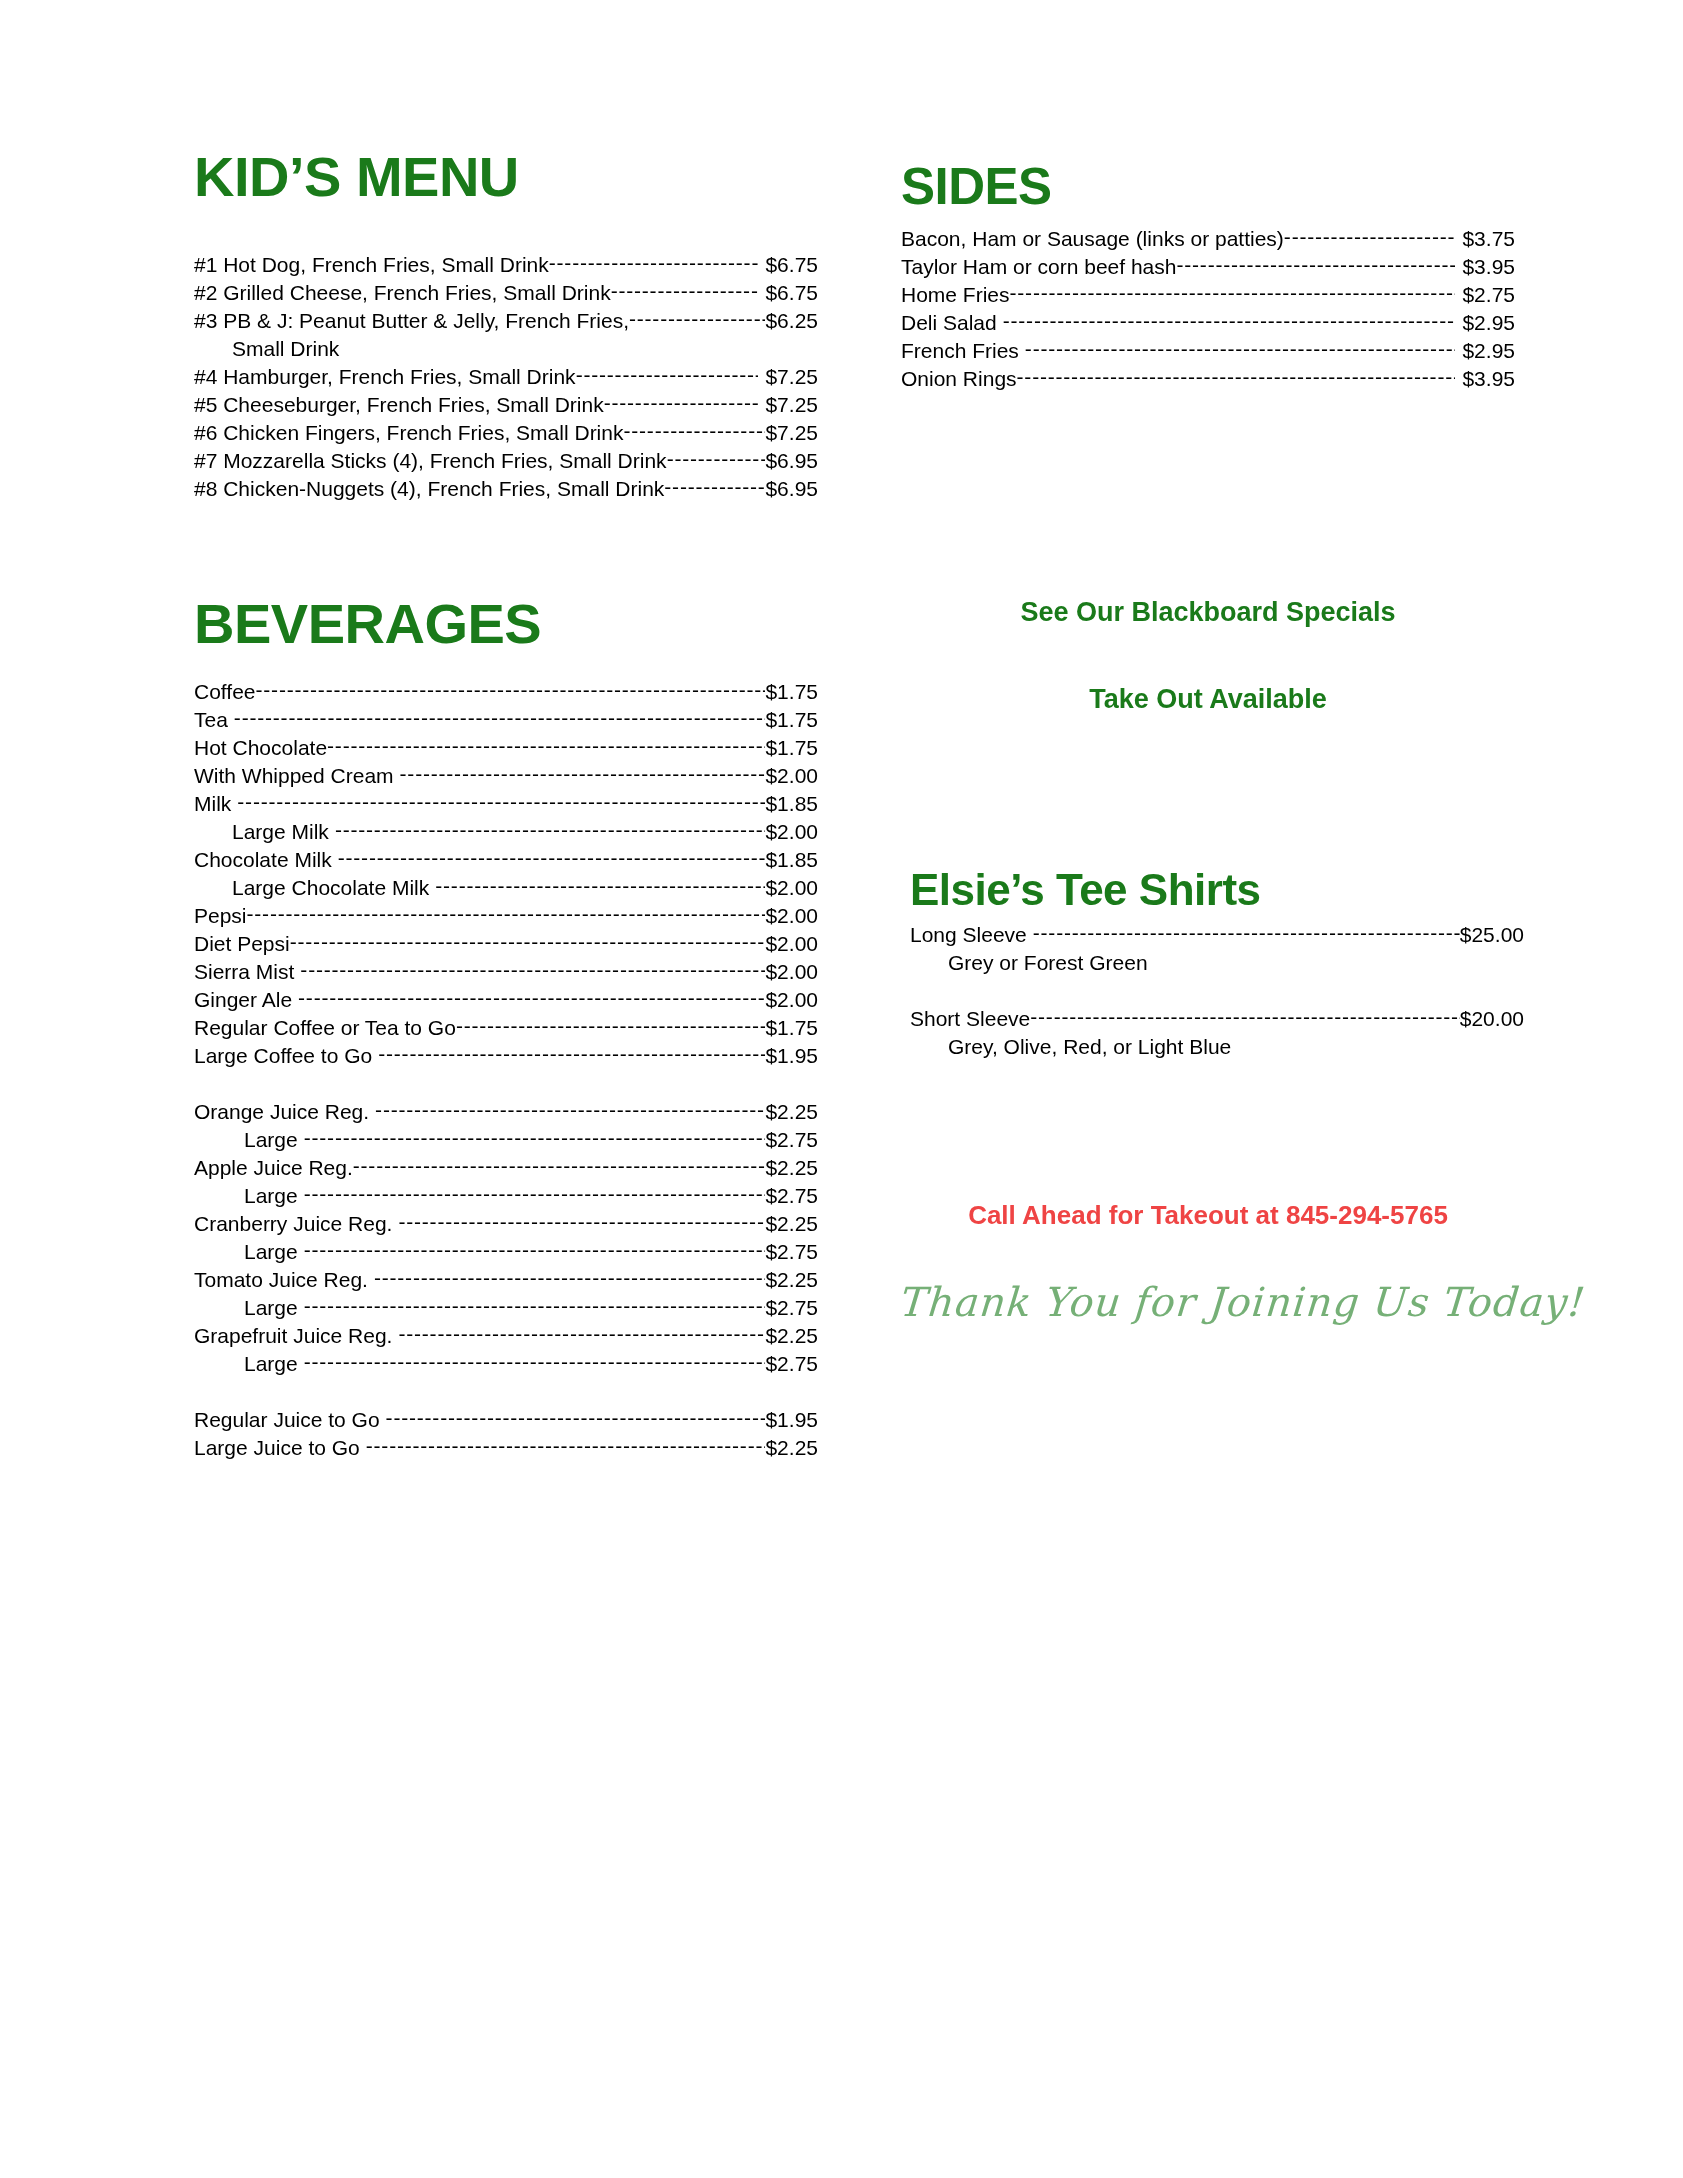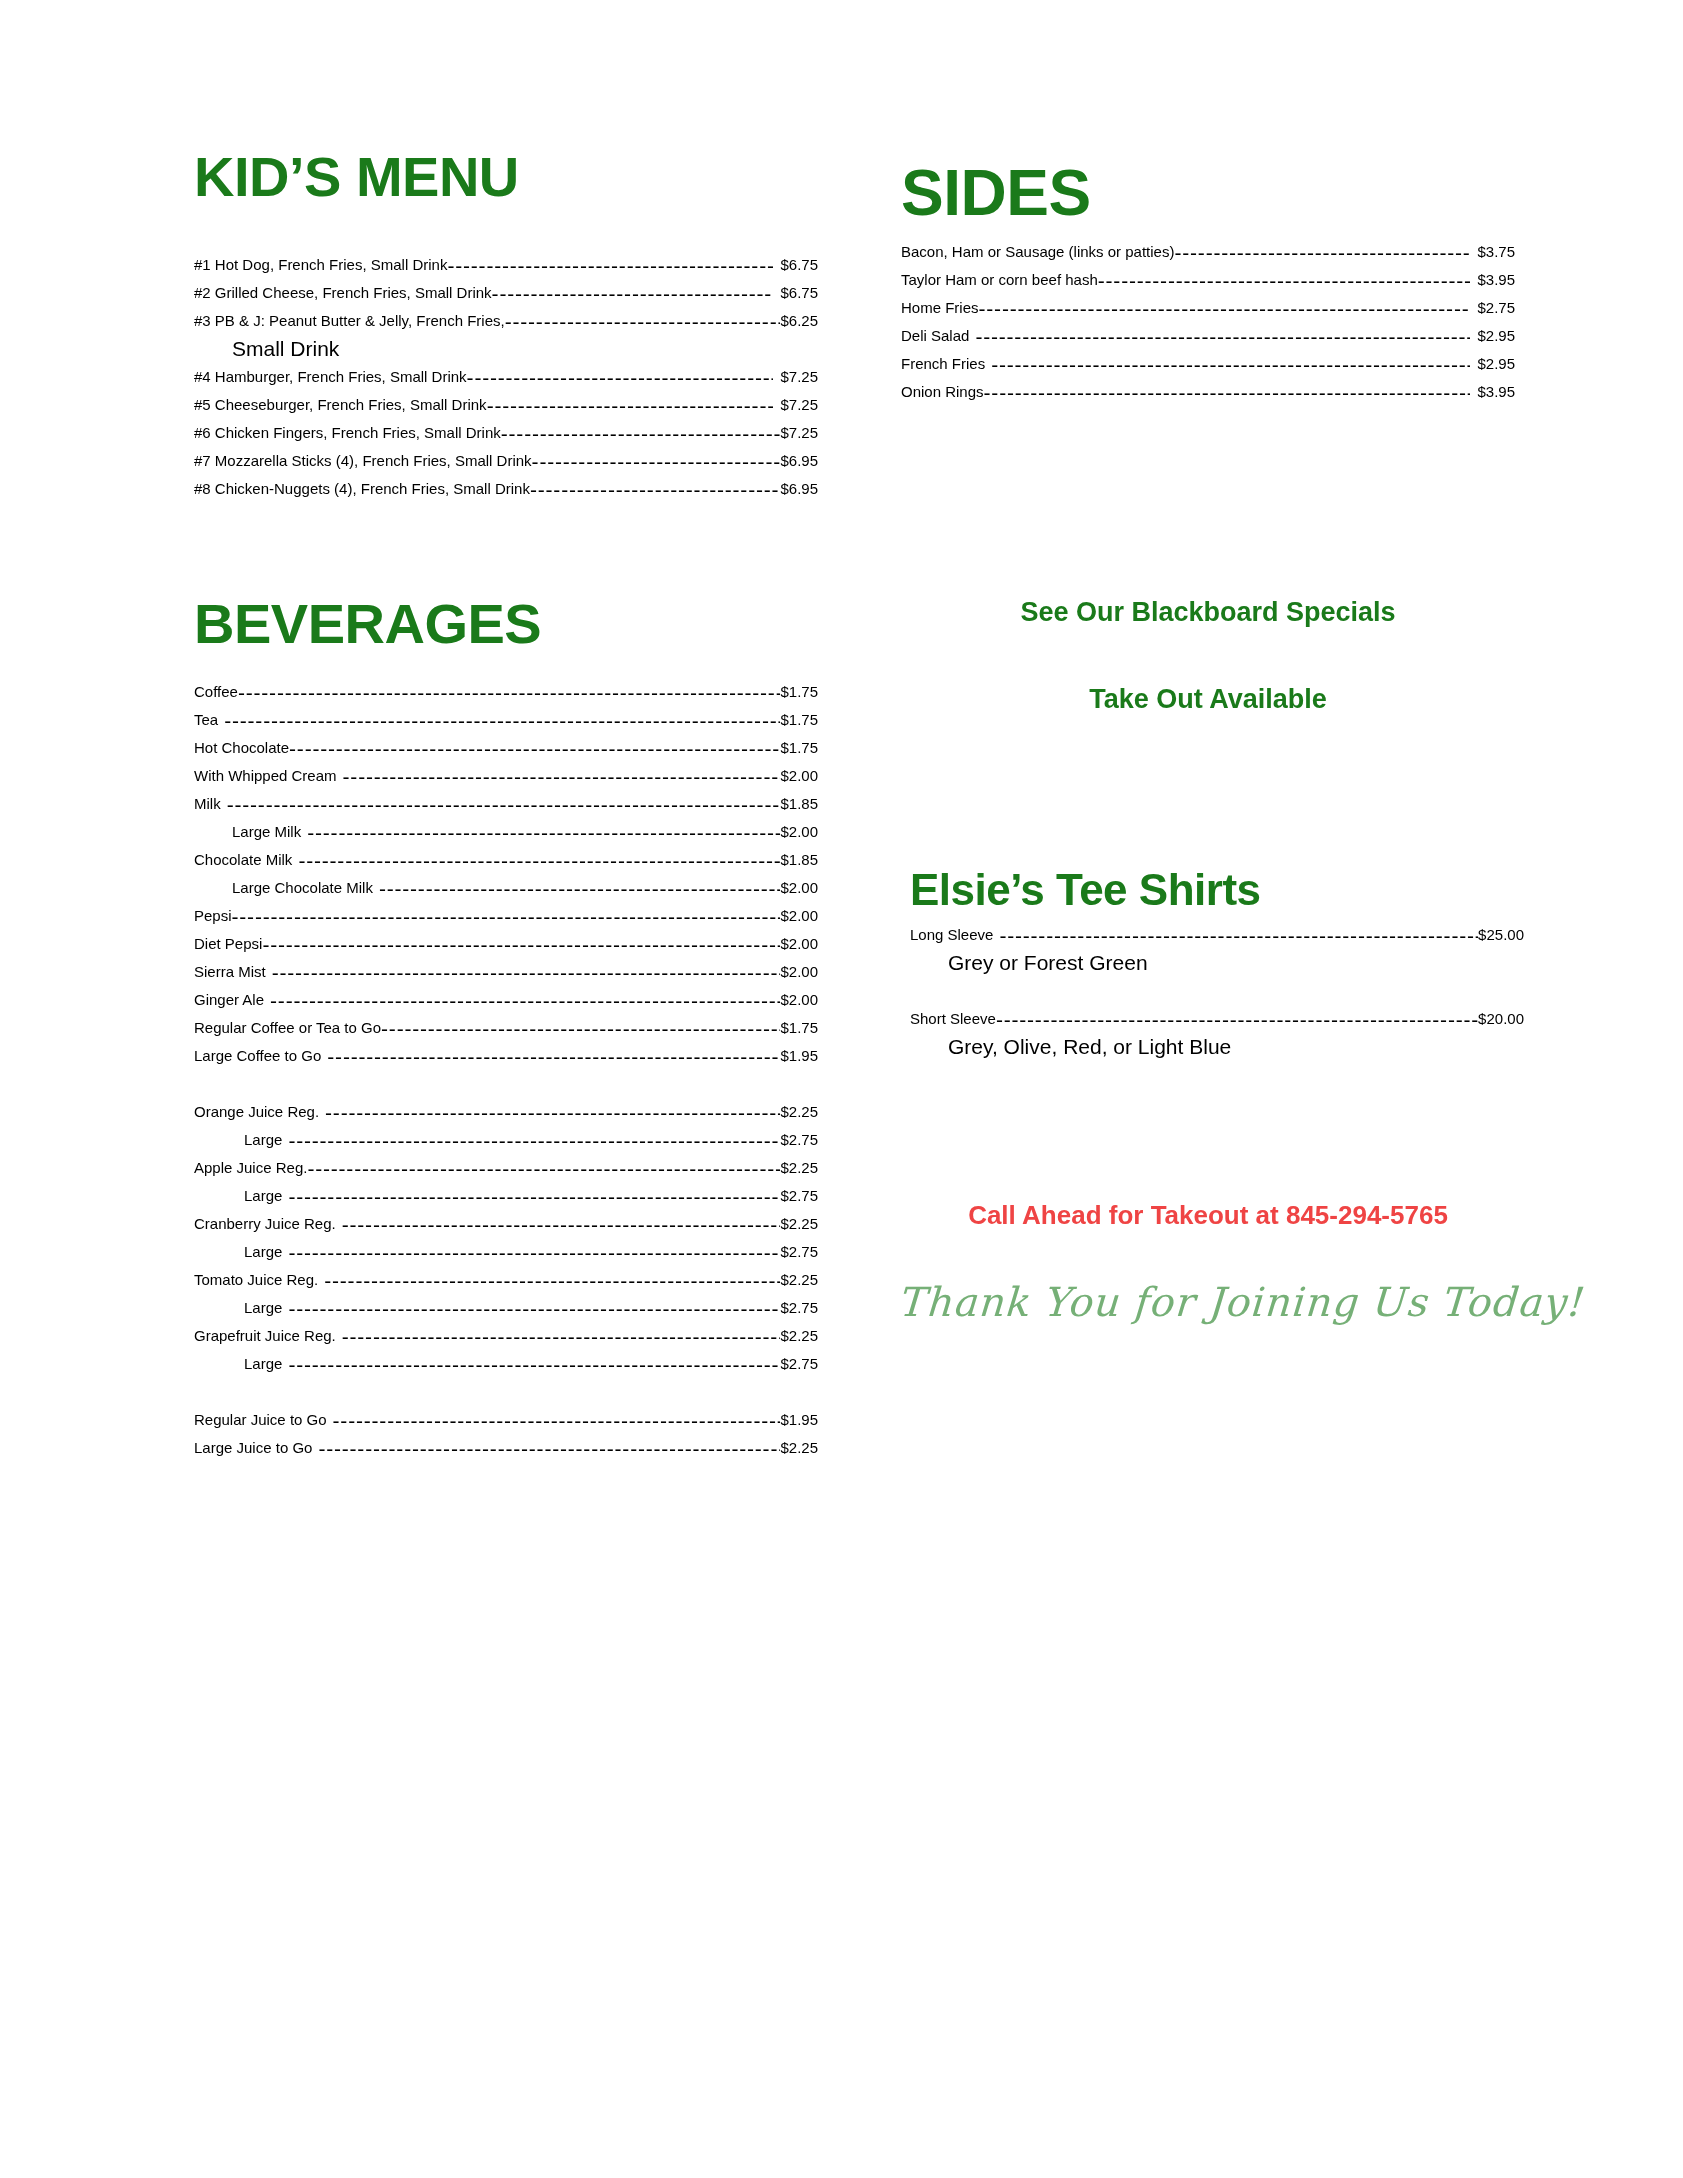--- a/index.html
+++ b/index.html
@@ -42,36 +42,36 @@
   h1.section-title {
     font-size: 56px;
     font-weight: bold;
     color: #1a7a1a;
     margin: 0;
     letter-spacing: -0.5px;
     line-height: 1.0;
     white-space: nowrap;
   }
   h1.section-title.sides {
-    font-size: 64px;
+    font-size: 51px;
   }
   h1.section-title.tee {
     font-size: 44px;
   }
 
   
   .menu-list {
     margin: 0;
     padding: 0;
     list-style: none;
   }
   .row {
     display: flex;
     align-items: baseline;
-    font-size: 15px;
+    font-size: 21px;
     line-height: 28px;
     white-space: nowrap;
   }
   .row .label {
     flex: 0 0 auto;
   }
   .row .leader {
     flex: 1 1 auto;
     overflow: hidden;
     min-width: 6px;

